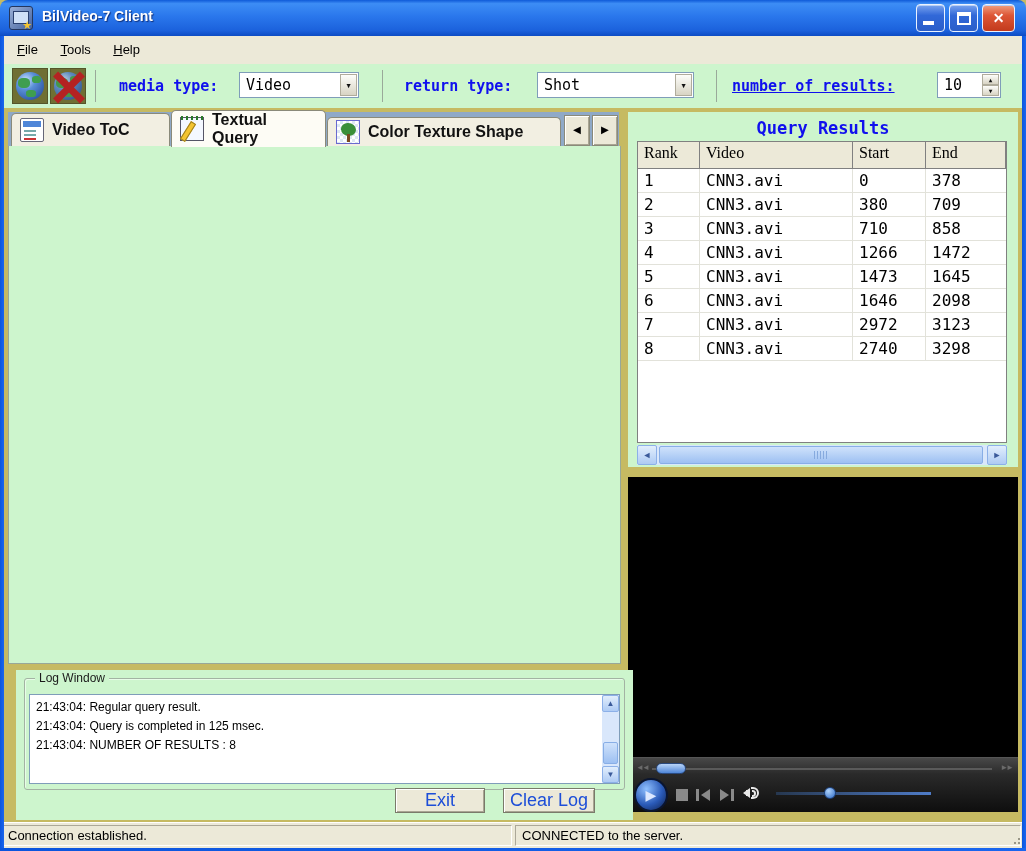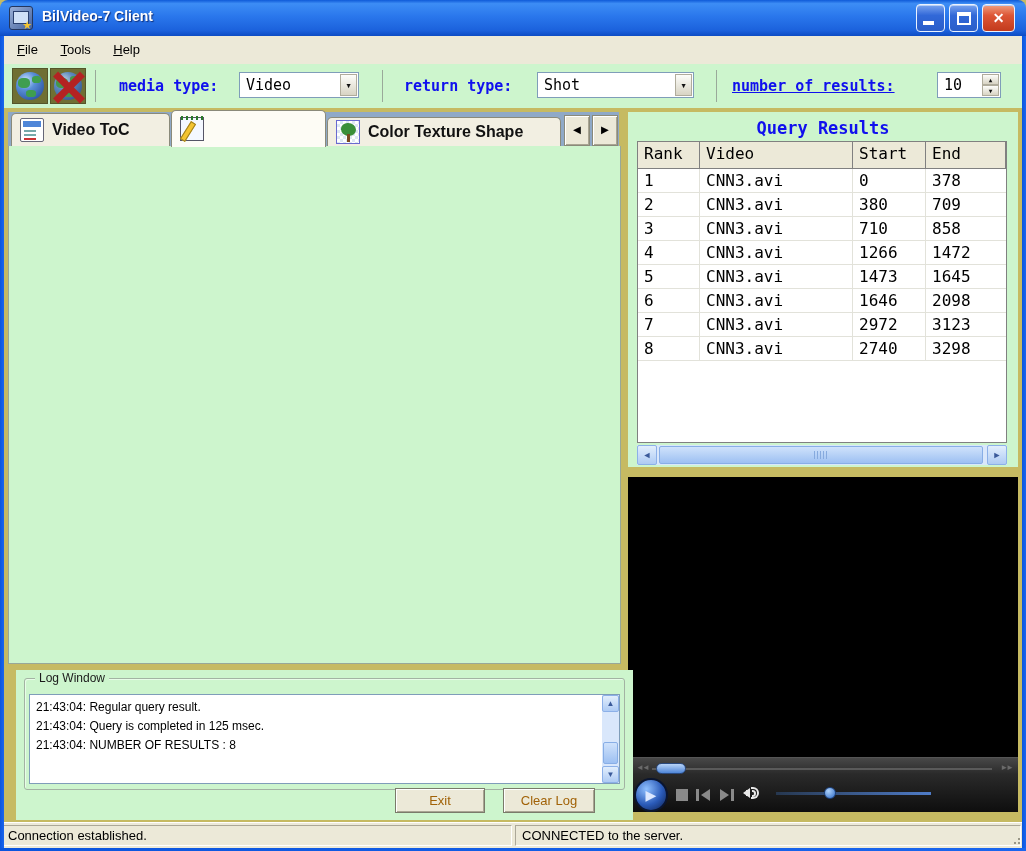--- a/index.html
+++ b/index.html
@@ -77,30 +77,30 @@
   .ti { position:absolute; background:#fff; border:1px solid #7f9db9; font-family:"DejaVu Sans Mono",monospace;
     font-size:15px; padding:0 5px; outline:none; }
   .listbox { position:absolute; background:#fff; border:1px solid #7f9db9; padding:2px 3px; }
   .chk-row { display:flex; align-items:center; height:18px; font-family:"DejaVu Sans Mono",monospace; font-size:15px; color:#000; cursor:pointer; }
   .chk-box { width:13px; height:13px; border:1px solid #2a2a2a; background:#fff; margin-right:5px; flex:none;
     font-size:12px; font-weight:bold; line-height:11px; text-align:center; color:#111; }
   .btn { position:absolute; background:#ece9d8; border:1px solid #7a7a6a;
     box-shadow:inset 1px 1px 0 #ffffff, inset -1px -1px 0 #a9a593; cursor:pointer; text-align:center; }
   .search-btn { font-family:"DejaVu Sans Mono",monospace; font-weight:bold; font-size:16px; color:#1010ee; }
   .focus-dots { outline:1px dotted #333; outline-offset:-5px; border-color:#44443a; }
-  .plain-btn { font-size:13px; color:#a16207; }
+  .plain-btn { font-size:18px; color:#1d4ed8; }
 
   
   .results-panel { left:628px; top:112px; width:390px; height:355px; background:#cdf5cd; }
   .qr-title { font-family:"DejaVu Sans Mono",monospace; font-weight:bold; font-size:17px; color:#1010ee; text-align:center; }
   .rtable { position:absolute; left:9px; top:29px; width:370px; height:302px; background:#fff; border:1px solid #808080; overflow:hidden; }
   .trow { display:flex; height:24px; border-bottom:1px solid #e2e2da; font-family:"DejaVu Sans Mono",monospace; font-size:16px; }
   .trow.head { height:27px; background:#ece9d8; border-bottom:1px solid #808080; font-size:16px; }
   .tcell { padding:2px 0 0 6px; border-right:1px solid #e2e2da; overflow:hidden; white-space:nowrap; }
-  .head .tcell { border-right:1px solid #808080; }
+  .head .tcell { border-right:1px solid #808080;font-family:Liberation Serif, serif; }
   .c0{width:62px;} .c1{width:153px;} .c2{width:73px;} .c3{width:80px; border-right:none;}
 
   
   .sb-btn { position:absolute; background:linear-gradient(180deg,#e2eefc,#aecbf4); border:1px solid #8cb0e8;
     border-radius:2px; color:#3a5a9a; text-align:center; cursor:pointer; }
   .sb-track { position:absolute; background:#d9e7fb; }
   .sb-thumb { position:absolute; background:linear-gradient(180deg,#cfe2fb,#9dc0f2); border:1px solid #88aee6; border-radius:2px; cursor:grab; }
   .sb-thumb.h { background:linear-gradient(180deg,#cfe2fb,#9dc0f2); }
   .grip-dots { position:absolute; left:50%; top:50%; transform:translate(-50%,-50%); width:14px; height:8px;
     background:repeating-linear-gradient(90deg,#86aade 0 1px,transparent 1px 3px); }
@@ -205,20 +205,21 @@
   </div>
 </div>
 
 <div class="abs tabstrip-band"></div>
 <div class="abs tab" style="left:11px;top:113px;width:159px;height:33px;">
   <span class="tab-icon icon-doc"></span>
   <span>Video ToC</span>
 </div>
 <div class="abs tab active" style="left:171px;top:110px;width:155px;height:37px;">
   <span class="tab-icon icon-note"></span>
+  <span>Textual Query</span>
 </div>
 <div class="abs tab" style="left:327px;top:117px;width:234px;height:29px;">
   <span class="tab-icon icon-tree"></span>
   <span>Color Texture Shape</span>
 </div>
 <div class="abs tab-arrow" style="left:564px;top:115px;width:26px;height:31px;">◄</div>
 <div class="abs tab-arrow" style="left:592px;top:115px;width:26px;height:31px;">►</div>
 
 <div class="abs tabpage"></div>
 

